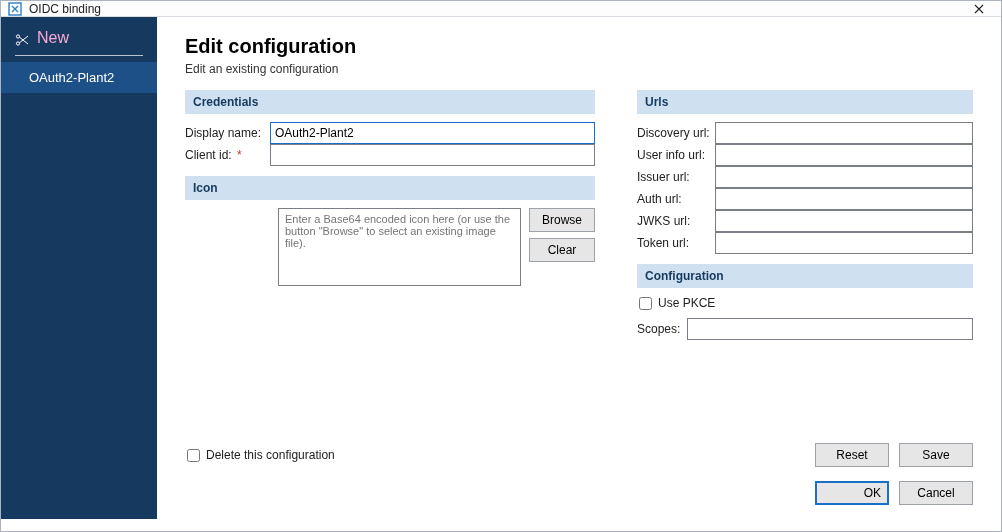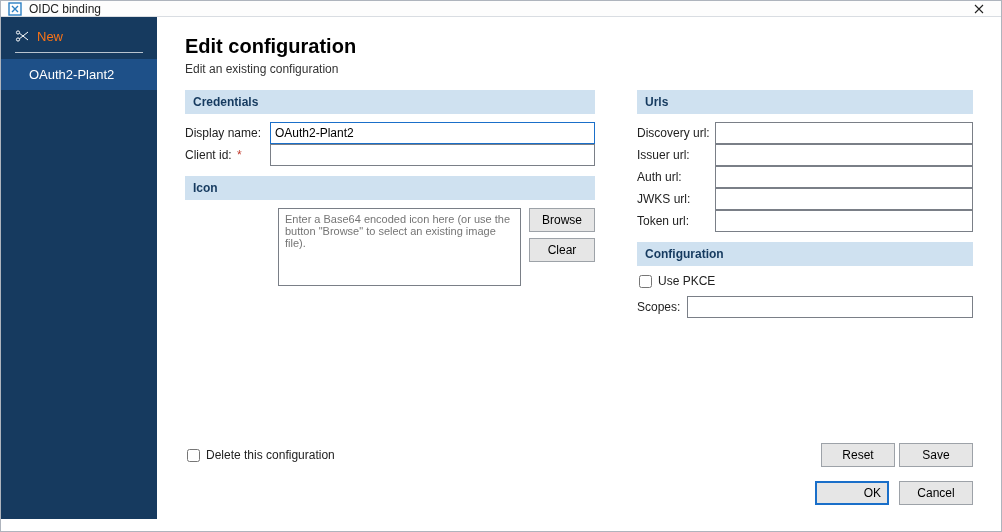--- a/index.html
+++ b/index.html
@@ -11,21 +11,21 @@
   .titlebar .app-icon { width:16px; height:16px; margin-right:6px; display:flex; align-items:center; justify-content:center; }
   .titlebar .title { font-size:12px; }
   .titlebar .spacer { flex:1; }
   .titlebar .close { width:44px; height:28px; display:flex; align-items:center; justify-content:center; border:none; background:transparent; }
 
   
   .content { display:flex; height:calc(100% - 28px); }
 
   
   .sidebar { width:156px; background:#163a5f; color:#fff; display:flex; flex-direction:column; padding-top:6px; }
-  .new-btn { display:flex; align-items:flex-start; color:#f97316; padding:6px 14px 8px 14px; border:none; background:transparent; font-size:13px; text-align:left; }
+  .new-btn { display:flex; align-items:flex-end; color:#f9a8d4; padding:6px 14px 8px 14px; border:none; background:transparent; font-size:16px; text-align:left; }
   .new-btn svg { margin-right:8px; }
   .new-divider { height:1px; background:rgba(255,255,255,0.7); margin:0 14px 6px 14px; }
   .side-item { padding:8px 6px 8px 28px; background:#1e5088; color:#fff; font-size:13px; }
 
   
   .main { flex:1; background:#fff; display:flex; flex-direction:column; }
   .main-scroll { padding:18px 28px 8px 28px; flex:1; }
   h1.page-title { margin:0 0 4px 0; font-size:20px; font-weight:600; color:#000000; }
   .subtitle { margin:0 0 14px 0; color:#333; font-size:12px; }
 
@@ -135,20 +135,24 @@
         </div>
 
         <div class="col-right">
           <div class="group-header">Urls</div>
 
           <div class="field-row">
             <label>Discovery url:</label>
             <input type="text" value="" style="">
           </div>
           <div class="field-row">
+            <label>User info url:</label>
+            <input type="text" value="" style="">
+          </div>
+          <div class="field-row">
             <label>Issuer url:</label>
             <input type="text" value="" style="">
           </div>
           <div class="field-row">
             <label>Auth url:</label>
             <input type="text" value="" style="">
           </div>
           <div class="field-row">
             <label>JWKS url:</label>
             <input type="text" value="" style="">
@@ -172,21 +176,21 @@
         </div>
       </div>
     </div>
 
     <div class="bottom1">
       <div class="checkbox-row" style="margin:0;">
         <input type="checkbox" style="">
         <label>Delete this configuration</label>
       </div>
       <span class="spacer"></span>
-      <button class="dlg-btn" style="margin-right:4px;">Reset</button>
+      <button class="dlg-btn" style="margin-right:10px;">Reset</button>
       <button class="dlg-btn">Save</button>
     </div>
 
     <div class="bottom2">
       <button class="dlg-btn primary">OK</button>
       <button class="dlg-btn">Cancel</button>
     </div>
   </div>
 </div>
 

